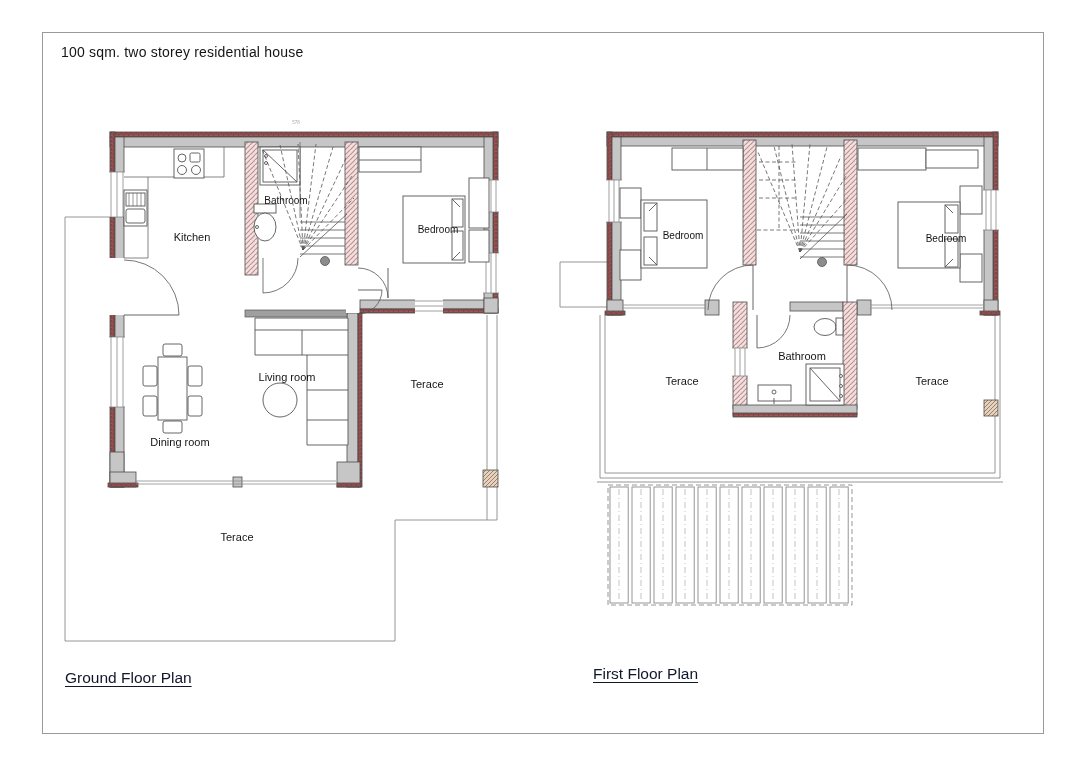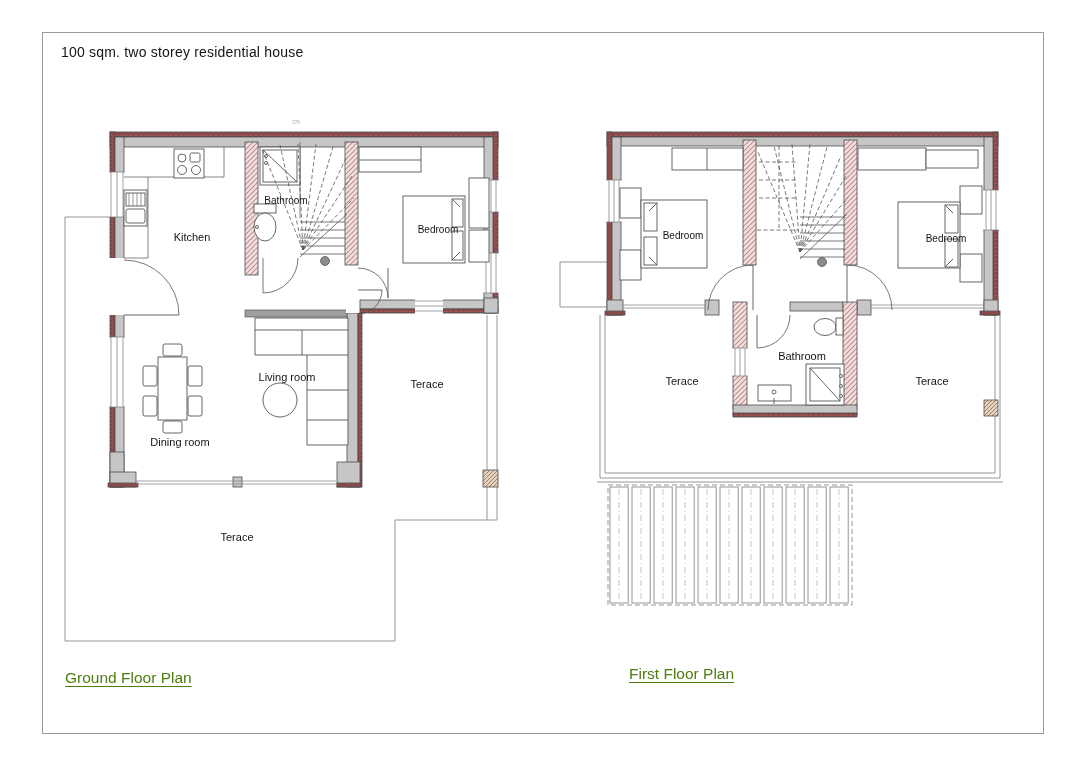--- a/index.html
+++ b/index.html
@@ -1,21 +1,21 @@
 <!DOCTYPE html>
 <html><head>
 <meta charset="utf-8">
 <style>
   html,body{margin:0;padding:0;background:#ffffff;}
   body{width:1085px;height:768px;position:relative;font-family:"Liberation Sans",sans-serif;overflow:hidden;}
   .frame{position:absolute;left:42px;top:32px;width:1000px;height:700px;border:1px solid #9a9a9a;background:#fff;}
   .drawing-title{position:absolute;left:61px;top:44px;font-size:14px;color:#141414;letter-spacing:.2px;}
-  .plan-label{position:absolute;font-size:15.5px;color:#4d7c0f;text-decoration:underline;text-underline-offset:3px;}
+  .plan-label{position:absolute;font-size:15.5px;color:#0f172a;text-decoration:underline;text-underline-offset:3px;}
   #ground-plan-label{left:65px;top:669px;}
-  #first-plan-label{left:593px;top:665px;margin-left:36px;}
+  #first-plan-label{left:593px;top:665px;}
   svg{position:absolute;}
   #ground-svg{left:40px;top:112px;}
   #first-svg{left:548px;top:112px;}
   svg text{font-family:"Liberation Sans",sans-serif;fill:#141414;}
   .room-lbl{font-size:11px;}
   .room-lbl-sm{font-size:10px;}
   .dim-lbl{font-size:4.5px;fill:#b0a8a8;}
 </style>
 </head>
 <body>

